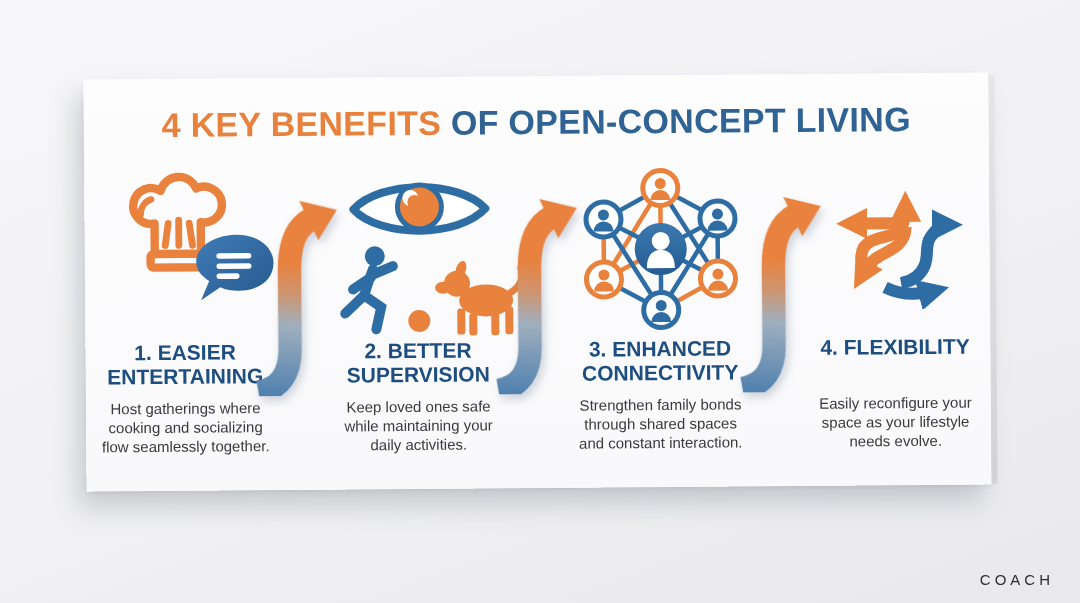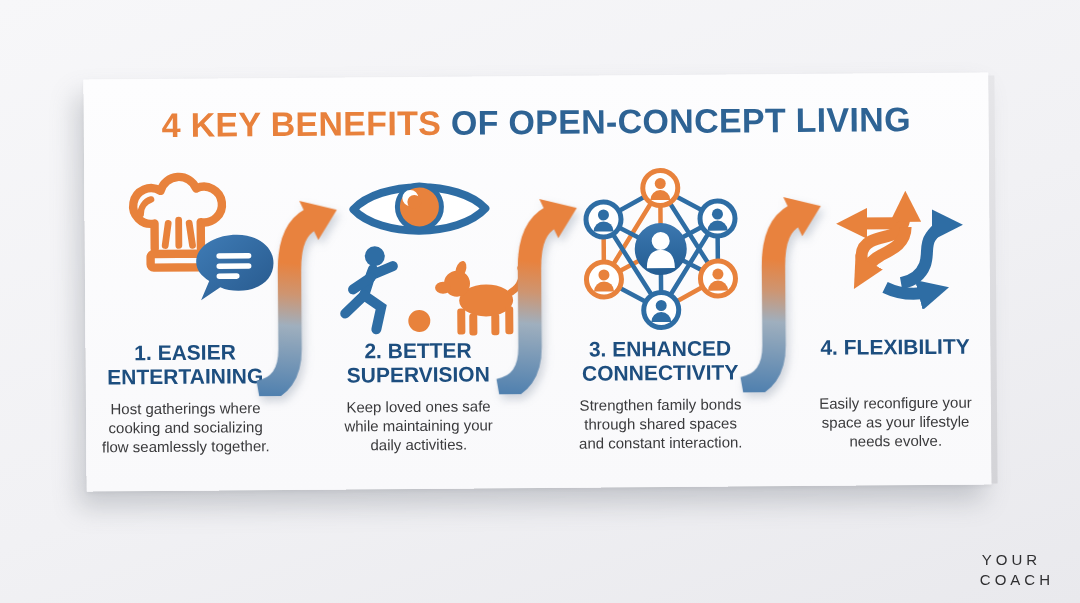--- a/index.html
+++ b/index.html
@@ -221,15 +221,14 @@
       <div class="heading">4. FLEXIBILITY</div>
       <div class="desc">Easily reconfigure your
 space as your lifestyle
 needs evolve.</div>
     </div>
 
   </div>
 </div>
 
 <div class="logo">
-  <div class="l1">YOUR</div>
   <div class="l3">COACH</div>
 </div>
 
 </body></html>

